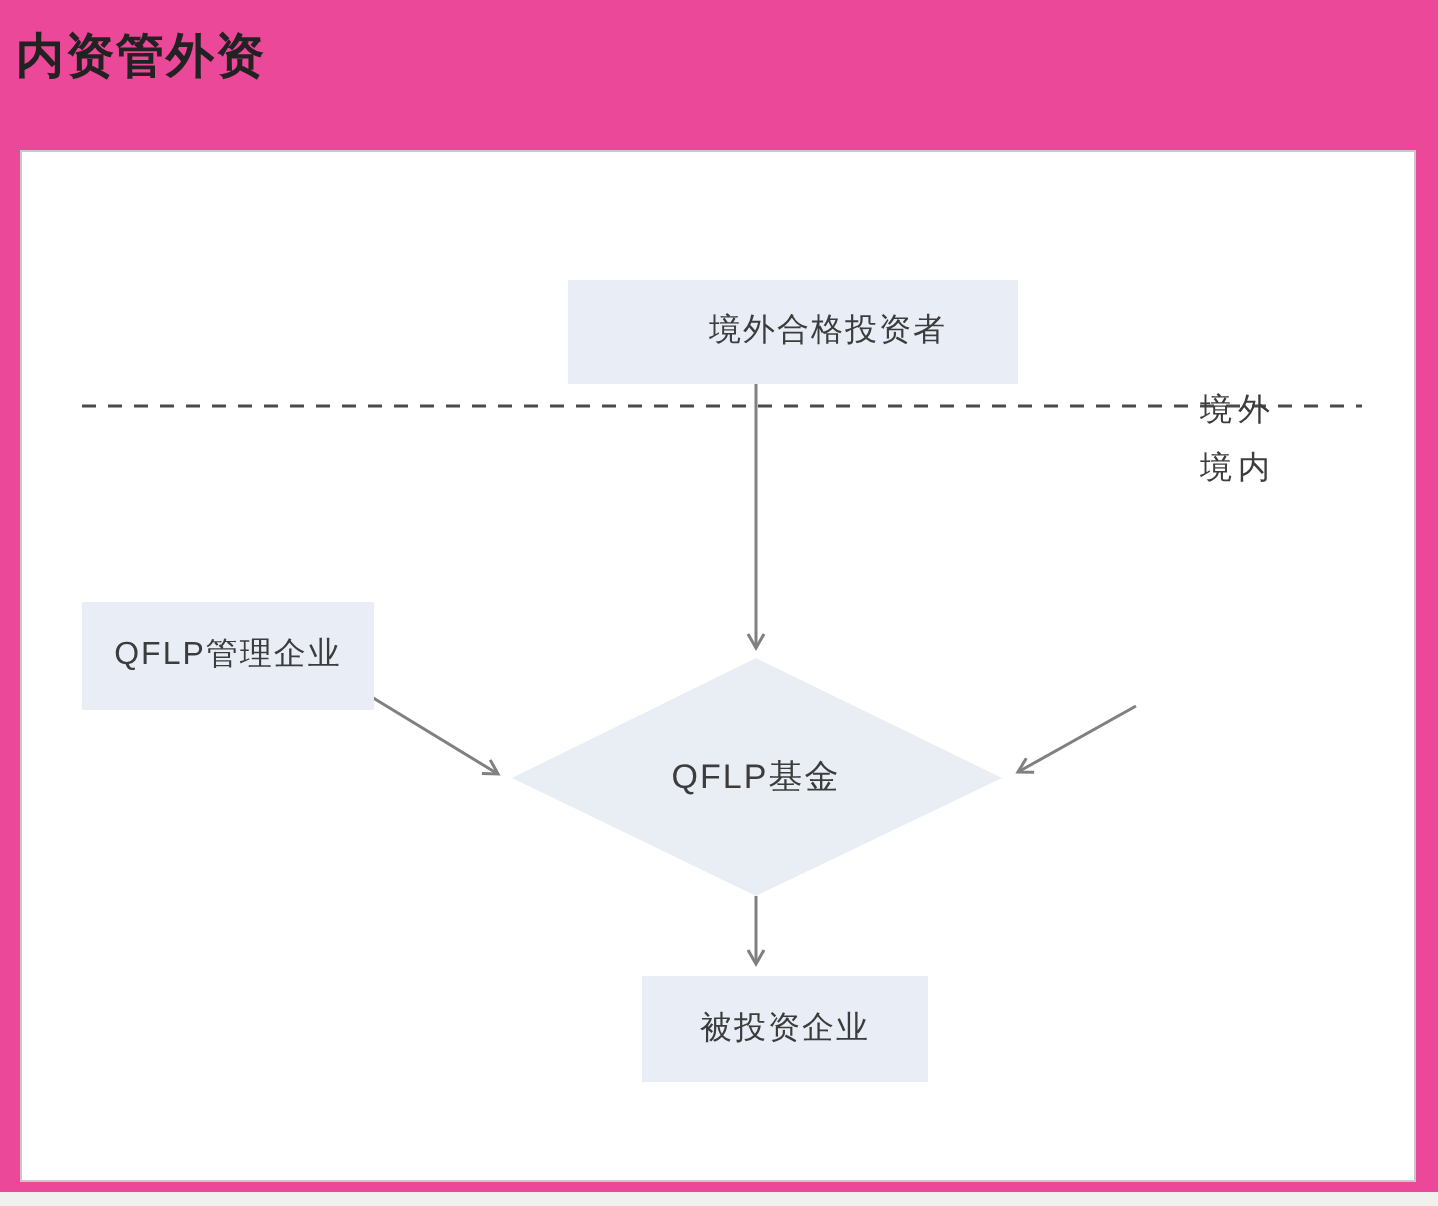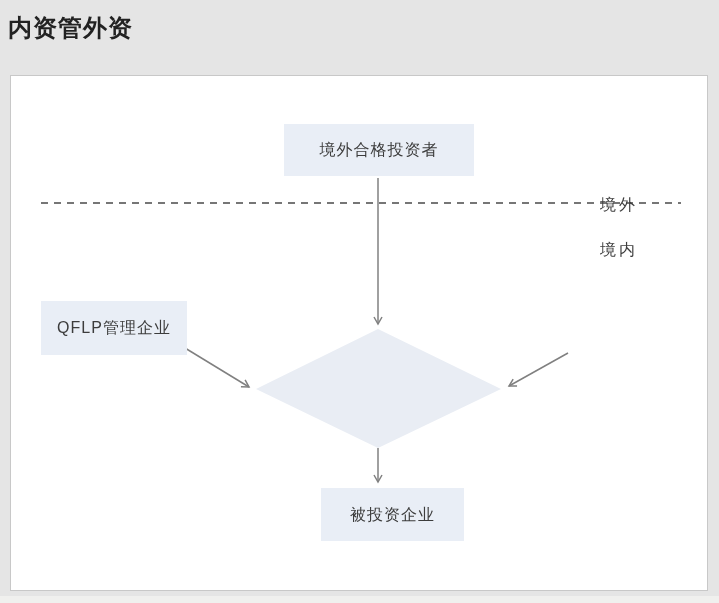--- a/index.html
+++ b/index.html
@@ -5,21 +5,21 @@
   html, body {
     margin: 0;
     padding: 0;
     background: #ffffff;
     font-family: "Liberation Sans", "DejaVu Sans", sans-serif;
   }
   .page {
     position: relative;
     width: 719px;
     height: 603px;
-    background: #e5e5e5;
+    background: #ec4899;
     overflow: hidden;
   }
   .page-title {
     position: absolute;
     left: 8px;
     top: 12px;
     font-size: 24px;
     font-weight: bold;
     color: #222222;
     letter-spacing: 1px;
@@ -45,42 +45,42 @@
     background: var(--node-fill, #e9eef6);
     color: var(--text, #3c3c3c);
     font-size: 16px;
     display: flex;
     align-items: center;
     justify-content: center;
     text-align: center;
     letter-spacing: 1px;
     line-height: 24px;
   }
-  .node-top    { left: 273px; top: 48px;  width: 190px; height: 52px; }
+  .node-top    { left: 273px; top: 64px;  width: 190px; height: 52px; padding-left: 35px; }
   .node-left   { left: 30px;  top: 225px; width: 146px; height: 54px; flex-direction: column; }
   .node-right  { left: 523px; top: 227px; width: 145px; height: 49px; }
   .node-bottom { left: 310px; top: 412px; width: 143px; height: 53px; }
   .diamond-label {
     position: absolute;
     left: 267px;
     top: 301px;
     width: 200px;
     text-align: center;
     font-size: 17px;
     color: var(--text, #3c3c3c);
     letter-spacing: 1px;
   }
   .side-label {
     position: absolute;
     font-size: 16px;
     color: var(--text, #3c3c3c);
     letter-spacing: 3px;
   }
   .label-offshore { left: 589px; top: 87px; margin-top: 32px; }
-  .label-onshore  { left: 589px; top: 148px; margin-top: 16px; }
+  .label-onshore  { left: 589px; top: 148px; }
   .label-fund-manager {
     position: absolute;
     left: 105px;
     top: 299px;
     font-size: 16px;
     color: var(--text, #3c3c3c);
     letter-spacing: 2px;
   }
   .dashed-line    { stroke: var(--dash, #4a4a4a); stroke-width: 1.5; stroke-dasharray: 7 6; }
   .arrow-line     { stroke: var(--arrow, #808080); stroke-width: 1.5; fill: none; }
@@ -126,20 +126,21 @@
 
     <div class="node node-top">
       <span>境外合格投资者</span>
     </div>
 
     <div class="node node-left">
       <span>QFLP管理企业</span>
     </div>
 
 
+    <div class="diamond-label">QFLP基金</div>
 
     <div class="node node-bottom">
       <span>被投资企业</span>
     </div>
 
     <div class="side-label label-offshore">境外</div>
     <div class="side-label label-onshore">境内</div>
 
   </div>
 

